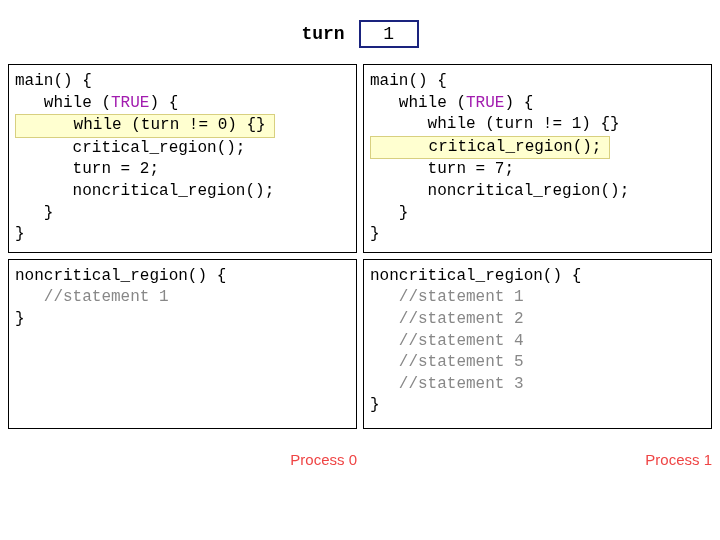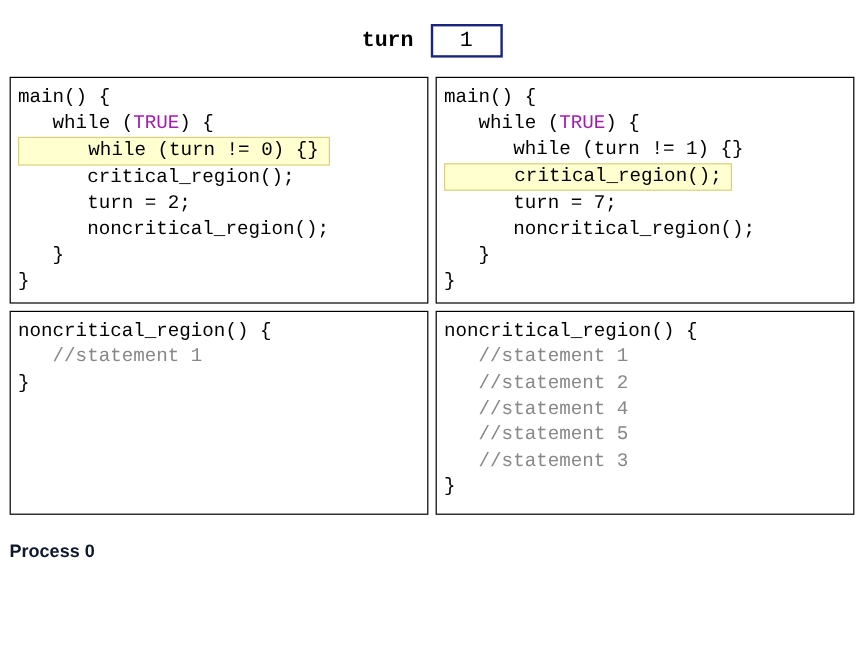--- a/index.html
+++ b/index.html
@@ -47,24 +47,24 @@
     .hl {
       background: #ffffd0;
       border: 1px solid #d8d080;
       display: inline-block;
       padding-right: 8px;
     }
     .kw { color: #a21caf; }
     .comment { color: #888; text-align: right; }
     .proc-label {
       font-family: Tahoma, Verdana, sans-serif;
-      text-align: left;
-      font-weight: bold;
+      text-align: right;
+      font-weight: normal;
       font-size: 15px;
-      color: #0f172a;
+      color: #ef4444;
       margin-top: 22px;
     }
   </style>
 </head>
 <body>
 
 <div class="turn-row">
   <span class="turn-label">turn</span>
   <span class="turn-box">1</span>
 </div>
@@ -99,15 +99,16 @@
 <span>}</span></div>
 
     <div class="code-box nc"><span>noncritical_region() {</span>
 <span class="comment">   //statement 1</span>
 <span class="comment">   //statement 2</span>
 <span class="comment">   //statement 4</span>
 <span class="comment">   //statement 5</span>
 <span class="comment">   //statement 3</span>
 <span>}</span></div>
 
+    <div class="proc-label">Process 1</div>
   </div>
 
 </div>
 
 </body></html>

